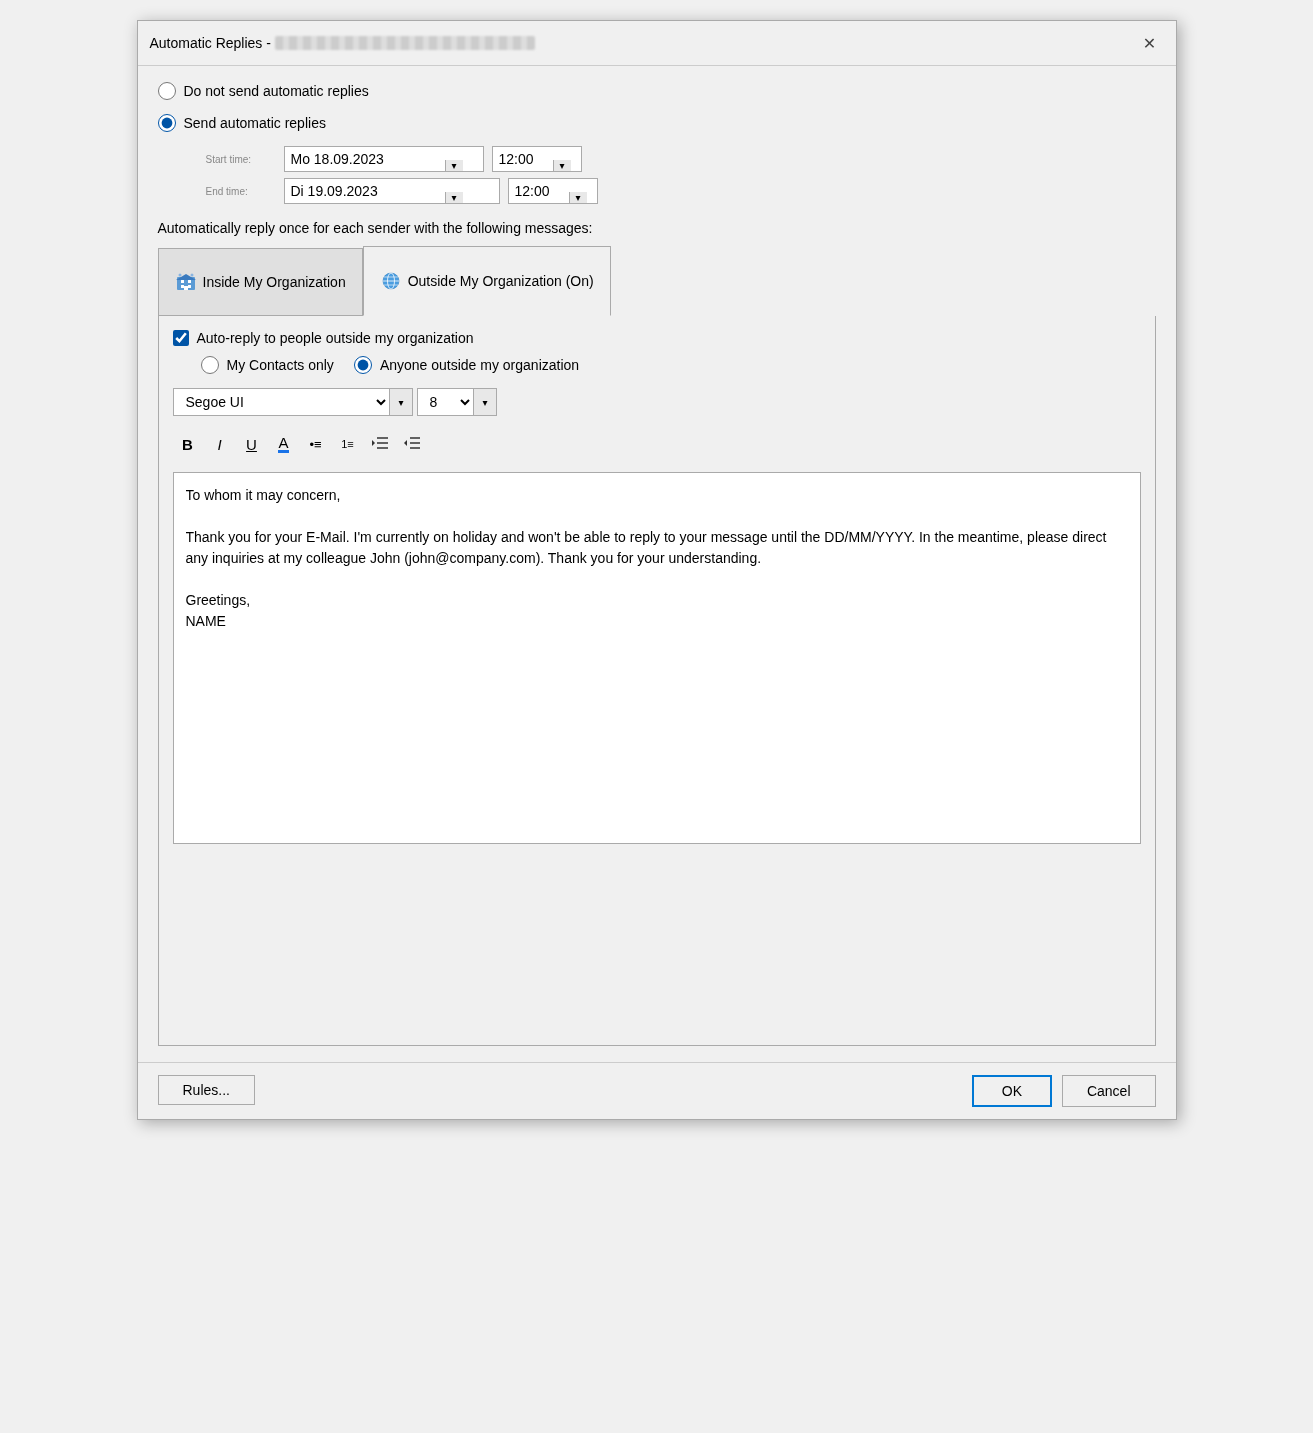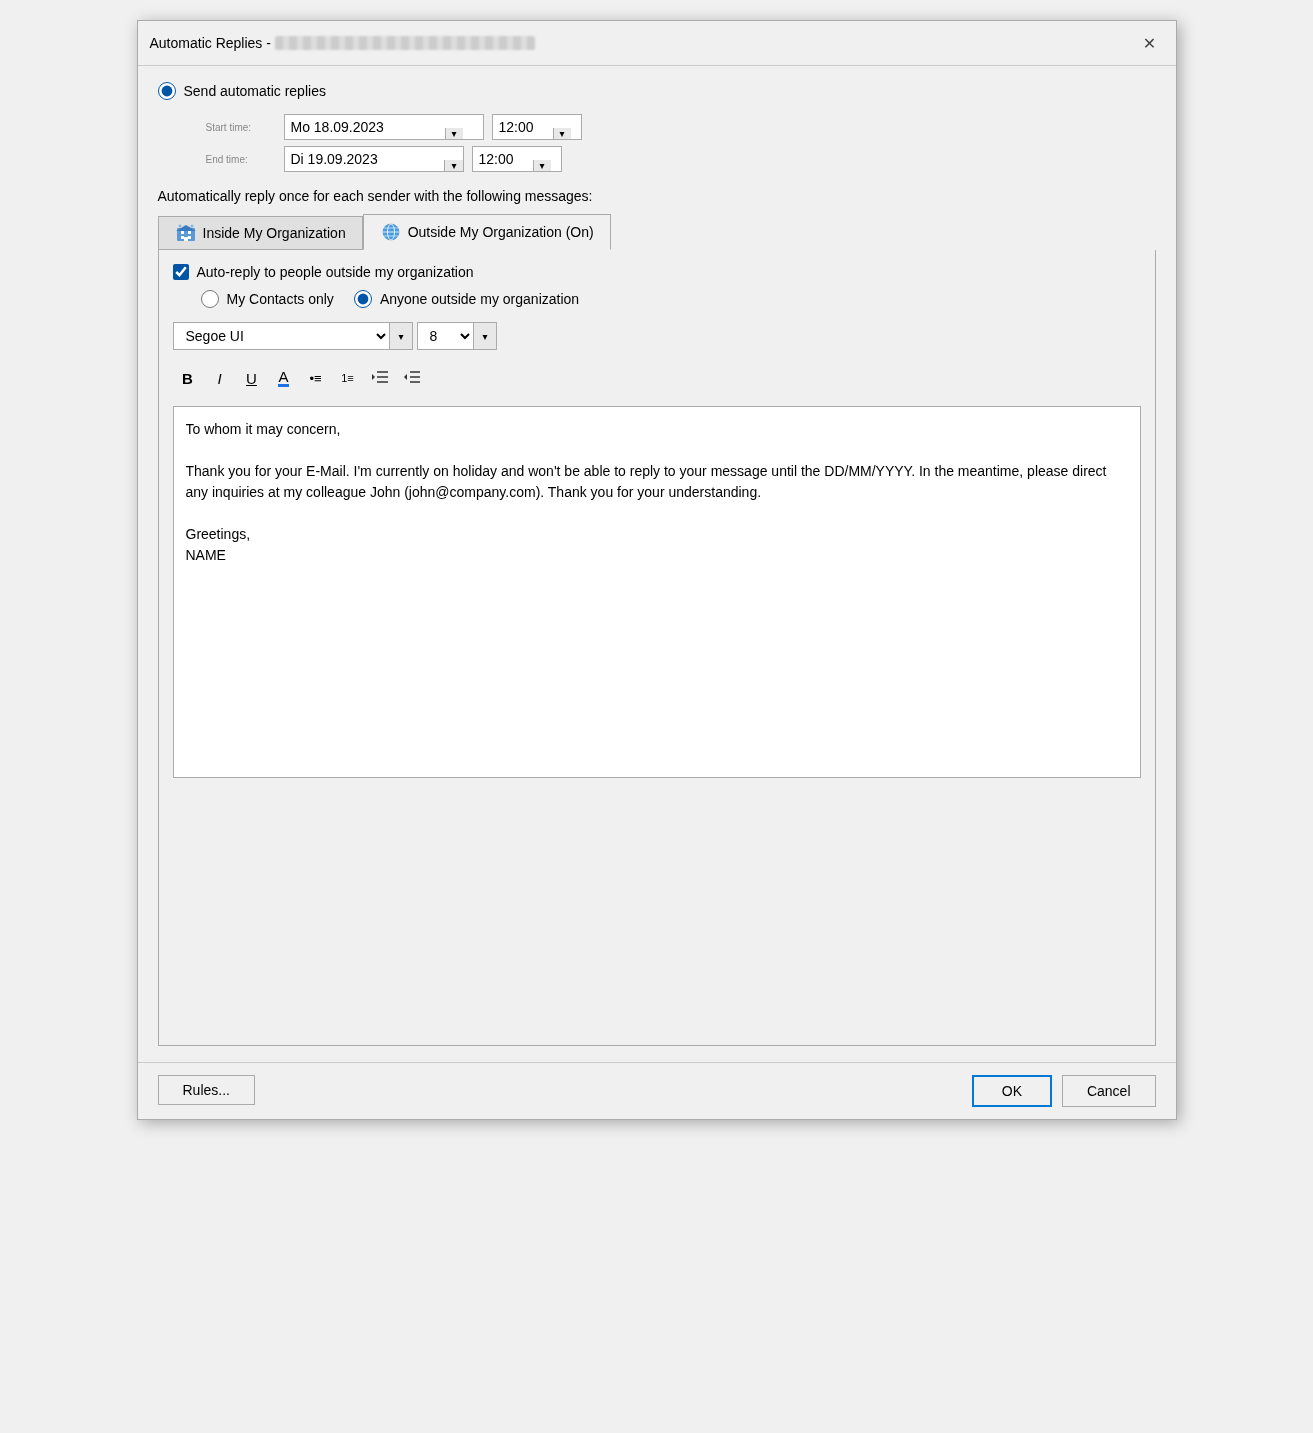--- a/index.html
+++ b/index.html
@@ -137,21 +137,21 @@
     }
     .tabs-container {
       display: flex;
       border-bottom: none;
       gap: 0;
     }
     .tab {
       display: flex;
       align-items: center;
       gap: 6px;
-      padding: 7px 16px;
+      padding: 24px 16px;
       border: 1px solid #aaa;
       background: #e0e0e0;
       cursor: pointer;
       font-size: 14px;
       position: relative;
     }
     .tab.active {
       background: #f0f0f0;
       border-bottom: 1px solid #f0f0f0;
       z-index: 2;
@@ -308,20 +308,24 @@
   <div class="title-bar">
     <div style="display:flex;align-items:center;gap:0;">
       <span>Automatic Replies -</span>
       <span class="title-blurred"></span>
     </div>
     <button class="close-btn">✕</button>
   </div>
 
   <div class="dialog-body">
 
+    <div class="radio-row">
+      <input type="radio" name="reply-mode" id="doNotSend" style="">
+      <label for="doNotSend">Do not send automatic replies</label>
+    </div>
 
     <div class="radio-row">
       <input type="radio" name="reply-mode" id="sendAutomatic" checked="" style="">
       <label for="sendAutomatic">Send automatic replies</label>
     </div>
 
     <div class="time-range-section">
 
       <div class="time-fields">
 
@@ -336,21 +340,21 @@
           <div class="select-wrapper" style="width:90px;">
             <select style="width:60px;">
               <option>12:00</option>
             </select>
             <button class="arrow-btn">▾</button>
           </div>
         </div>
 
         <div class="time-field-row">
           <span class="time-label">End time:</span>
-          <div class="select-wrapper" style="width:180px;">
+          <div class="select-wrapper" style="width:216px;">
             <select style="width:160px;">
               <option>Di 19.09.2023</option>
             </select>
             <button class="arrow-btn">▾</button>
           </div>
           <div class="select-wrapper" style="width:90px;">
             <select style="width:60px;">
               <option>12:00</option>
             </select>
             <button class="arrow-btn">▾</button>

